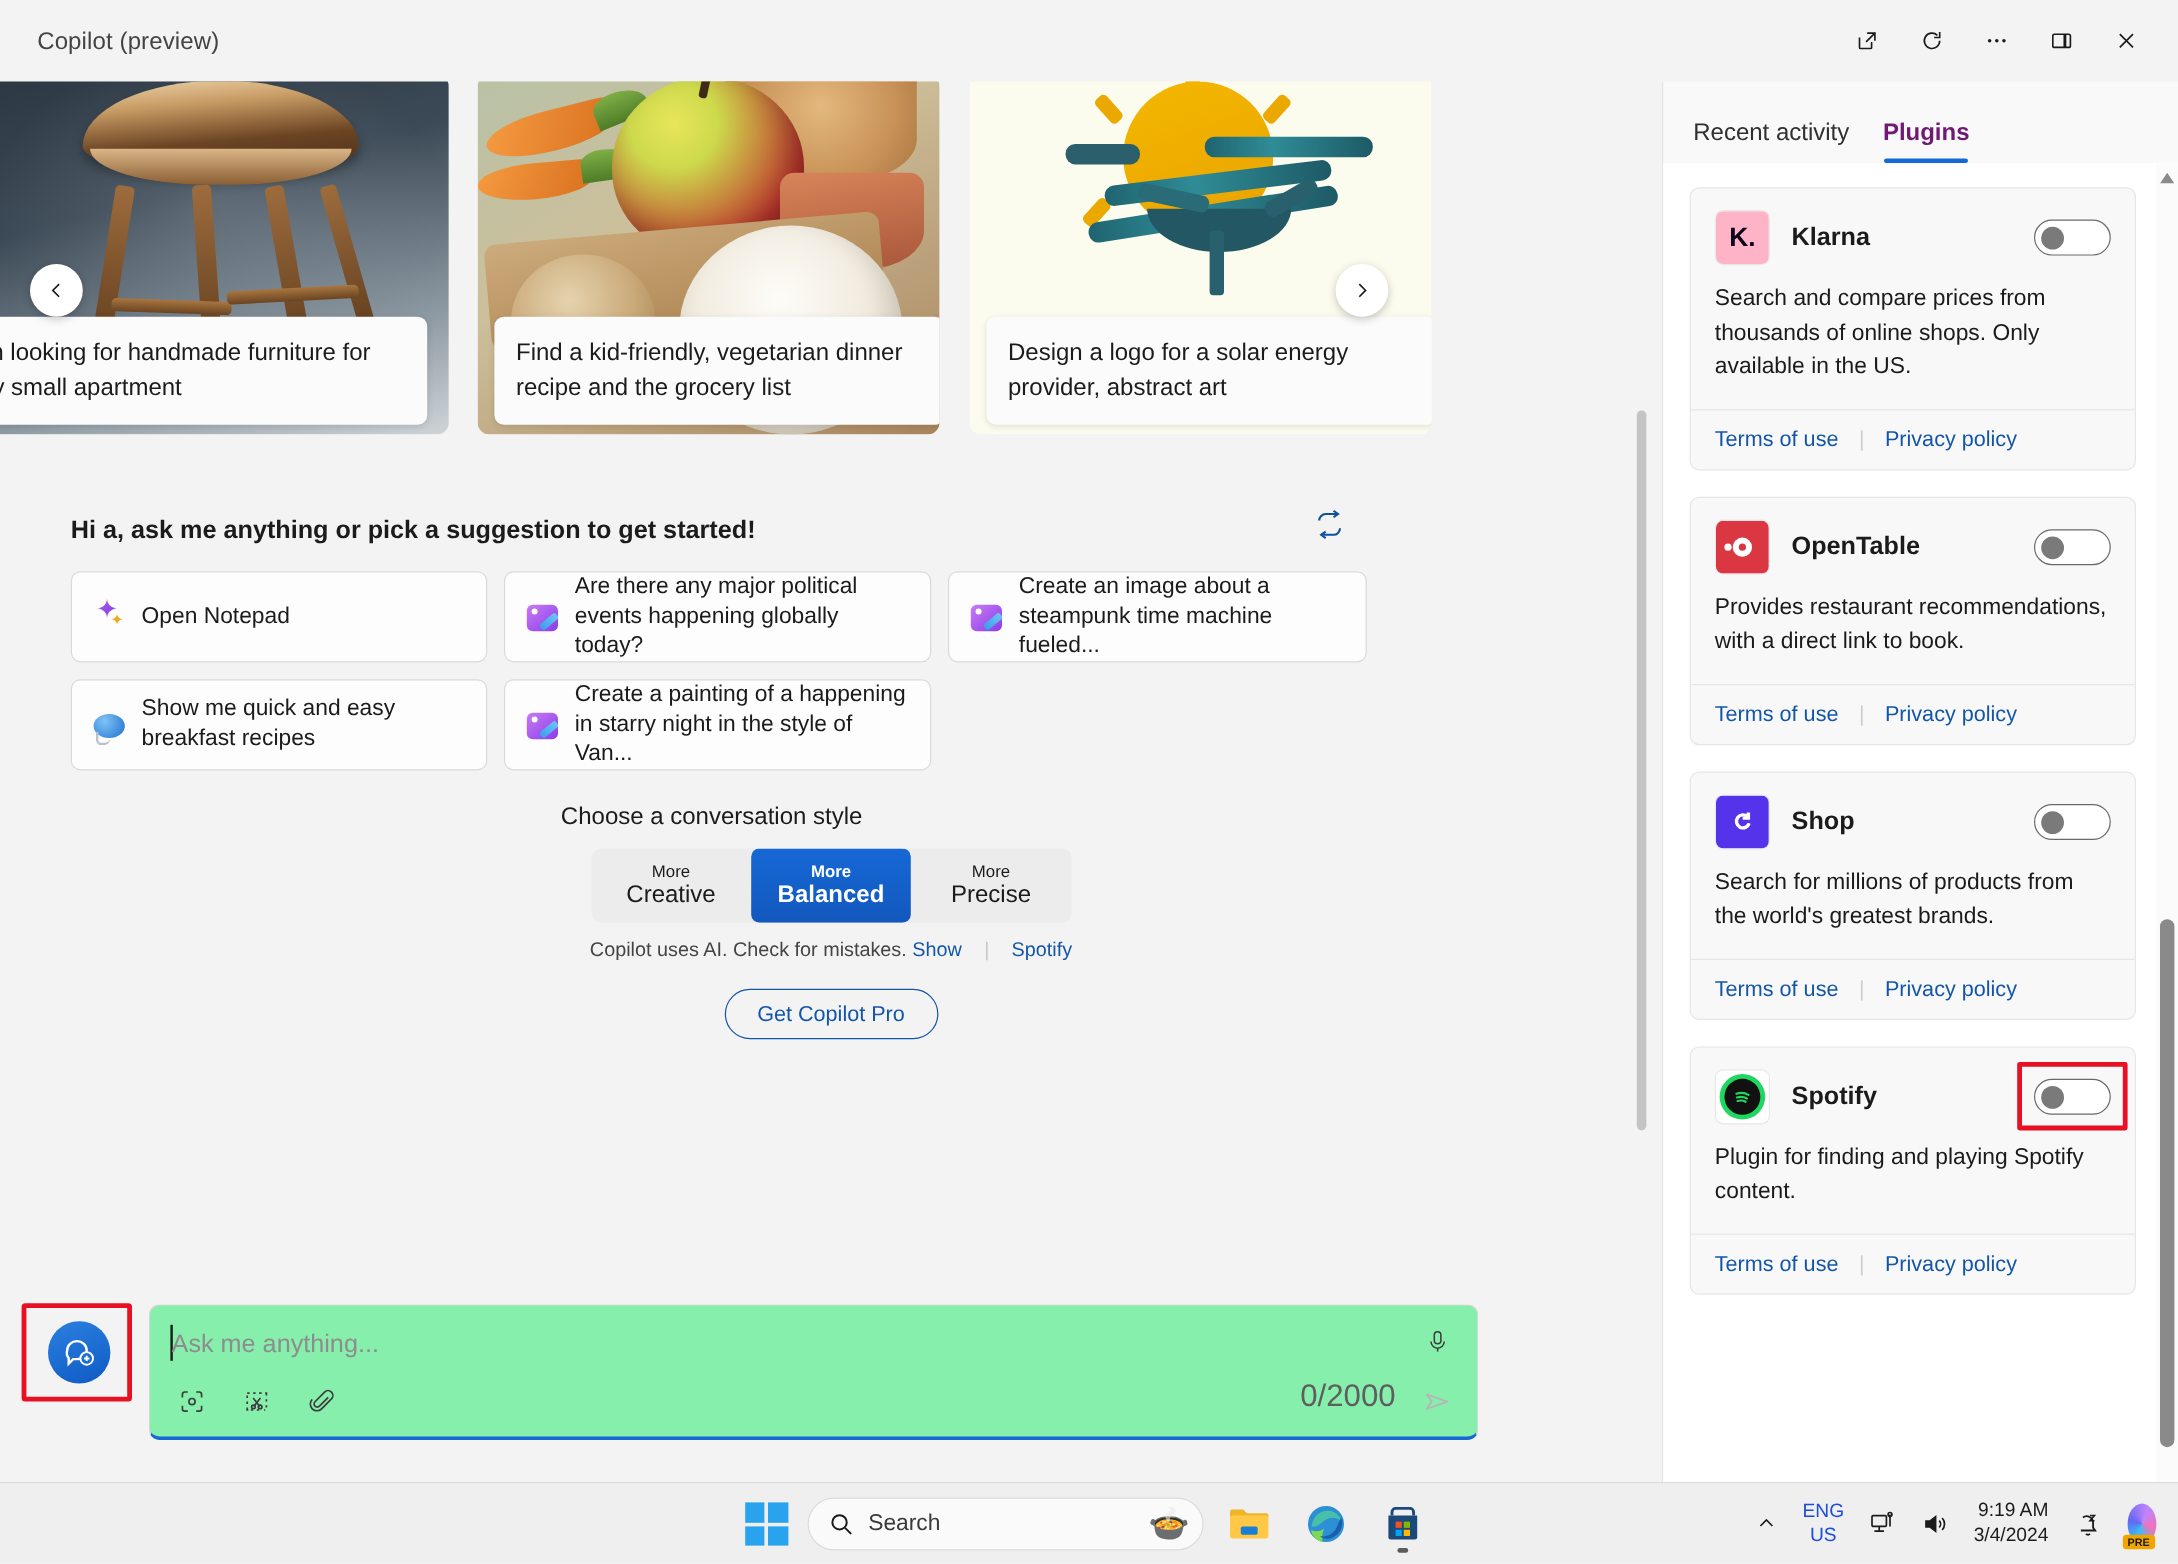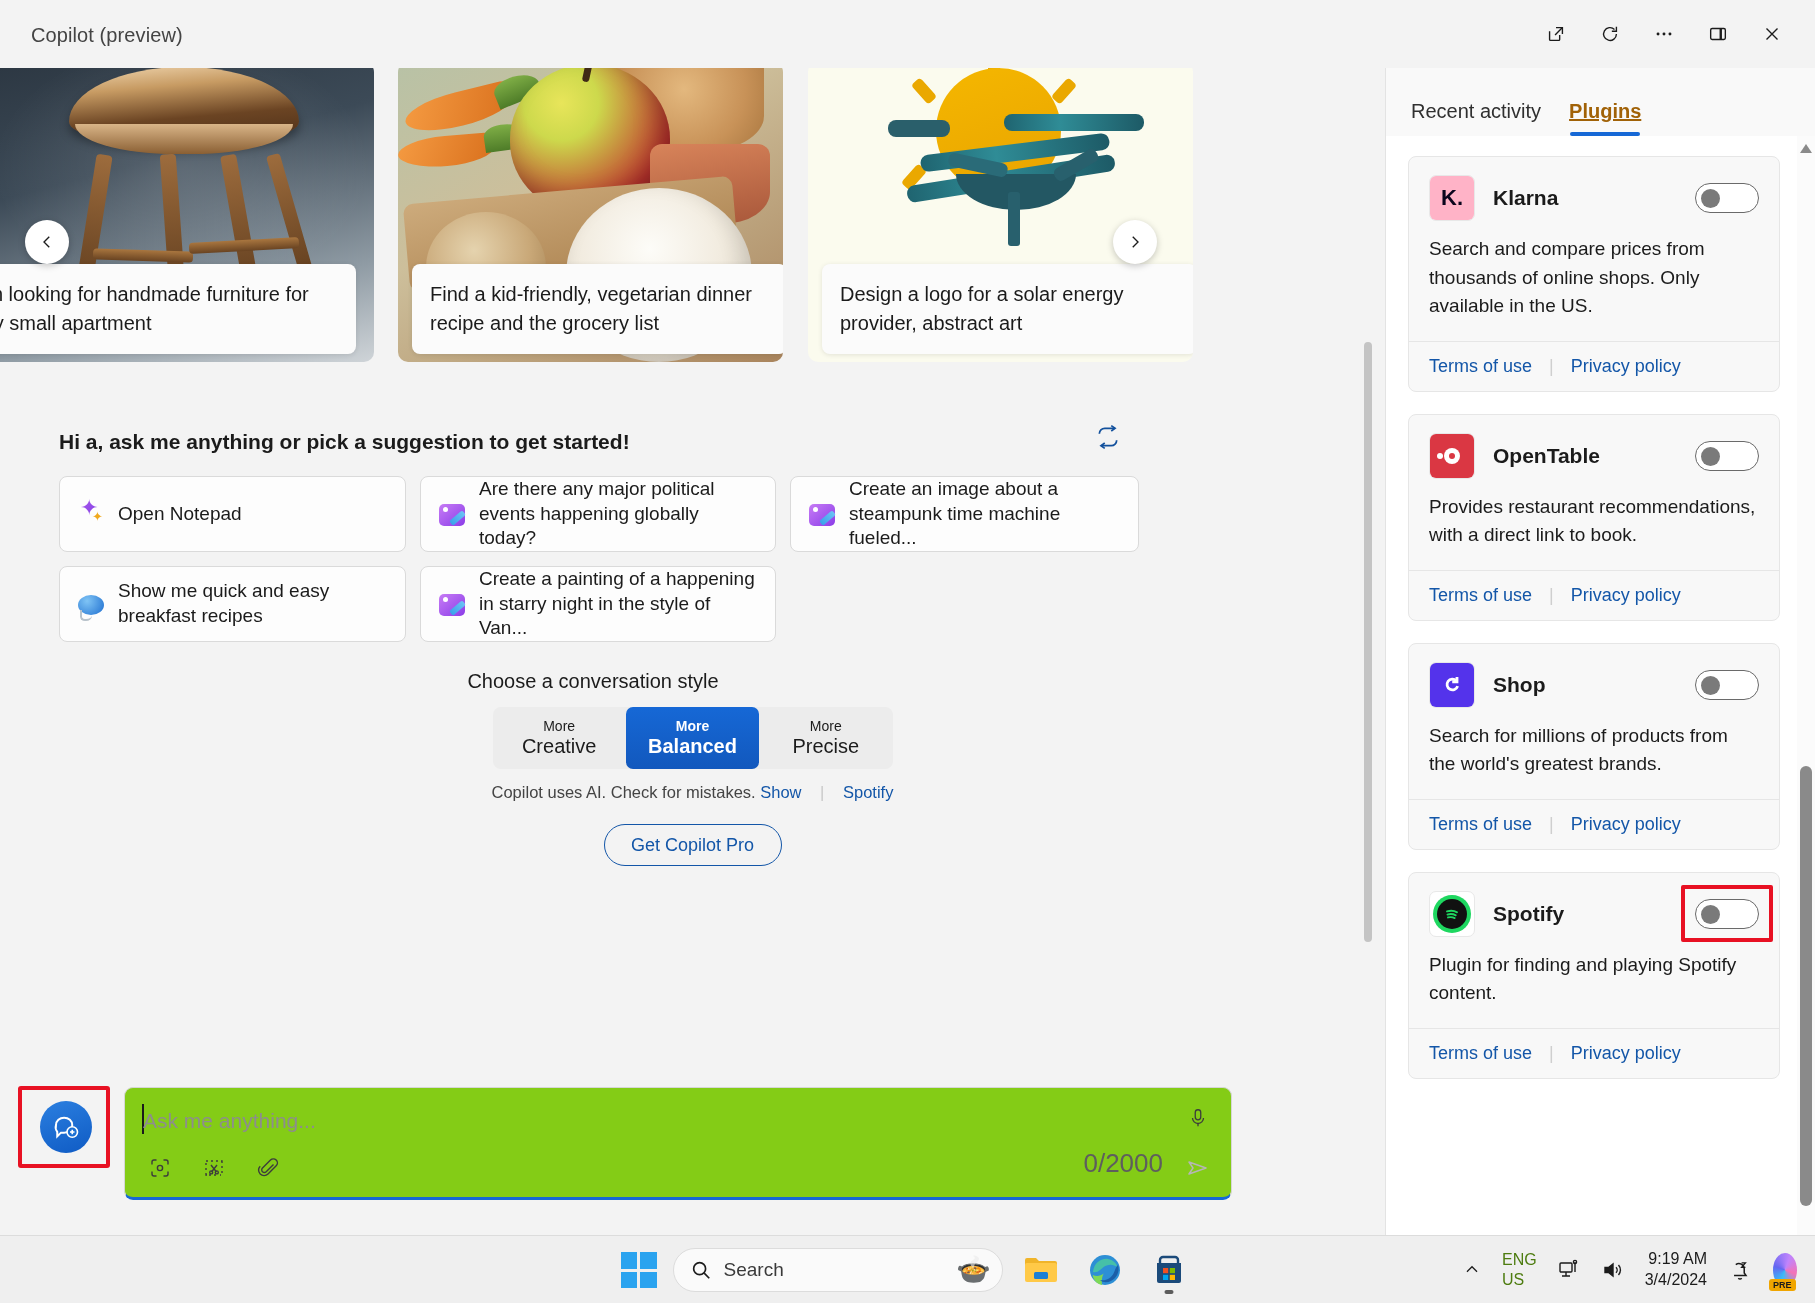--- a/index.html
+++ b/index.html
@@ -270,21 +270,21 @@
     position: absolute; left: 18px; top: 22px; width: 92px; height: 82px;
     border: 4px solid #e81123; border-radius: 3px;
   }
   .new-chat-btn {
     position: absolute; left: 40px; top: 37px; width: 52px; height: 52px;
     border-radius: 50%; background: linear-gradient(160deg,#2b7fe0,#0f5bc4);
     display: flex; align-items: center; justify-content: center; cursor: pointer;
   }
   .composer {
     position: absolute; left: 124px; top: 23px; width: 1108px; height: 113px;
-    background: #84cc16; border: 1px solid #d6d6d6; border-radius: 9px;
+    background: #86efac; border: 1px solid #d6d6d6; border-radius: 9px;
     border-bottom: 3px solid #1668d6;
     padding-left: 46px;
   }
   .composer-input {
     position: absolute; left: 18px; top: 16px; width: 1000px; height: 34px;
     border: none; outline: none; font-size: 21px; color: #1b1b1b;
     font-family: "Liberation Sans", sans-serif; background: transparent;
   }
   .composer-input::placeholder { color: #8d8d8d; }
   .caret {
@@ -313,21 +313,21 @@
     background: #f9f9f9; border-left: 1px solid #e3e3e3;
   }
   .side-tabs {
     position: absolute; left: 0; top: 0; width: 430px; height: 68px;
     display: flex; align-items: flex-end; padding-left: 25px; gap: 28px;
   }
   .side-tab {
     position: relative; padding-bottom: 13px; font-size: 20px; color: #303030;
     cursor: pointer;
   }
-  .side-tab.active { font-weight: 700; color: #a16207; text-decoration: underline; }
+  .side-tab.active { font-weight: 700; color: #701a75; }
   .side-tab.active::after {
     content: ""; position: absolute; left: 1px; right: 1px; bottom: 0;
     height: 4px; background: #1668d6; border-radius: 2px;
   }
   .plugin-list {
     position: absolute; left: 0; top: 68px; width: 430px; height: 1099px;
     overflow: hidden; background: #fff;
   }
   .plugin-card {
     margin: 0 36px 0 22px; background: #f8f8f8;
@@ -394,21 +394,21 @@
   }
   .search-pill .lbl { margin-left: 12px; font-size: 19px; color: #3a3a3a; }
   .soup { position: absolute; right: 10px; top: 4px; font-size: 28px; }
   .task-ico { width: 52px; height: 52px; display: flex; align-items: center; justify-content: center; cursor: pointer; border-radius: 6px; position: relative; margin-left: 8px; }
   .run-dot { position: absolute; bottom: 2px; left: 50%; transform: translateX(-50%); width: 9px; height: 4px; background: #5c5c5c; border-radius: 2px; }
   .tray {
     position: absolute; right: 10px; top: 0; height: 68px; display: flex;
     align-items: center; gap: 4px;
   }
   .tray-item { display: flex; align-items: center; justify-content: center; cursor: pointer; padding: 6px 8px; border-radius: 5px; }
-  .lang { font-size: 16px; color: #4d7c0f; line-height: 1.25; }
+  .lang { font-size: 16px; color: #1d4ed8; line-height: 1.25; text-align: center; }
   .clock { font-size: 16px; color: #1b1b1b; line-height: 1.3; text-align: right; }
   .copilot-tray { position: relative; width: 40px; height: 40px; }
   .copilot-ball {
     width: 34px; height: 34px; border-radius: 50%;
     background: conic-gradient(from 200deg, #38bdf8, #6366f1, #c084fc, #f472b6, #38bdf8);
   }
   .pre-badge {
     position: absolute; bottom: -1px; left: 4px; background: #f0a500; color: #1b1b1b;
     font-size: 9px; font-weight: 700; padding: 1px 4px; border-radius: 3px;
   }

